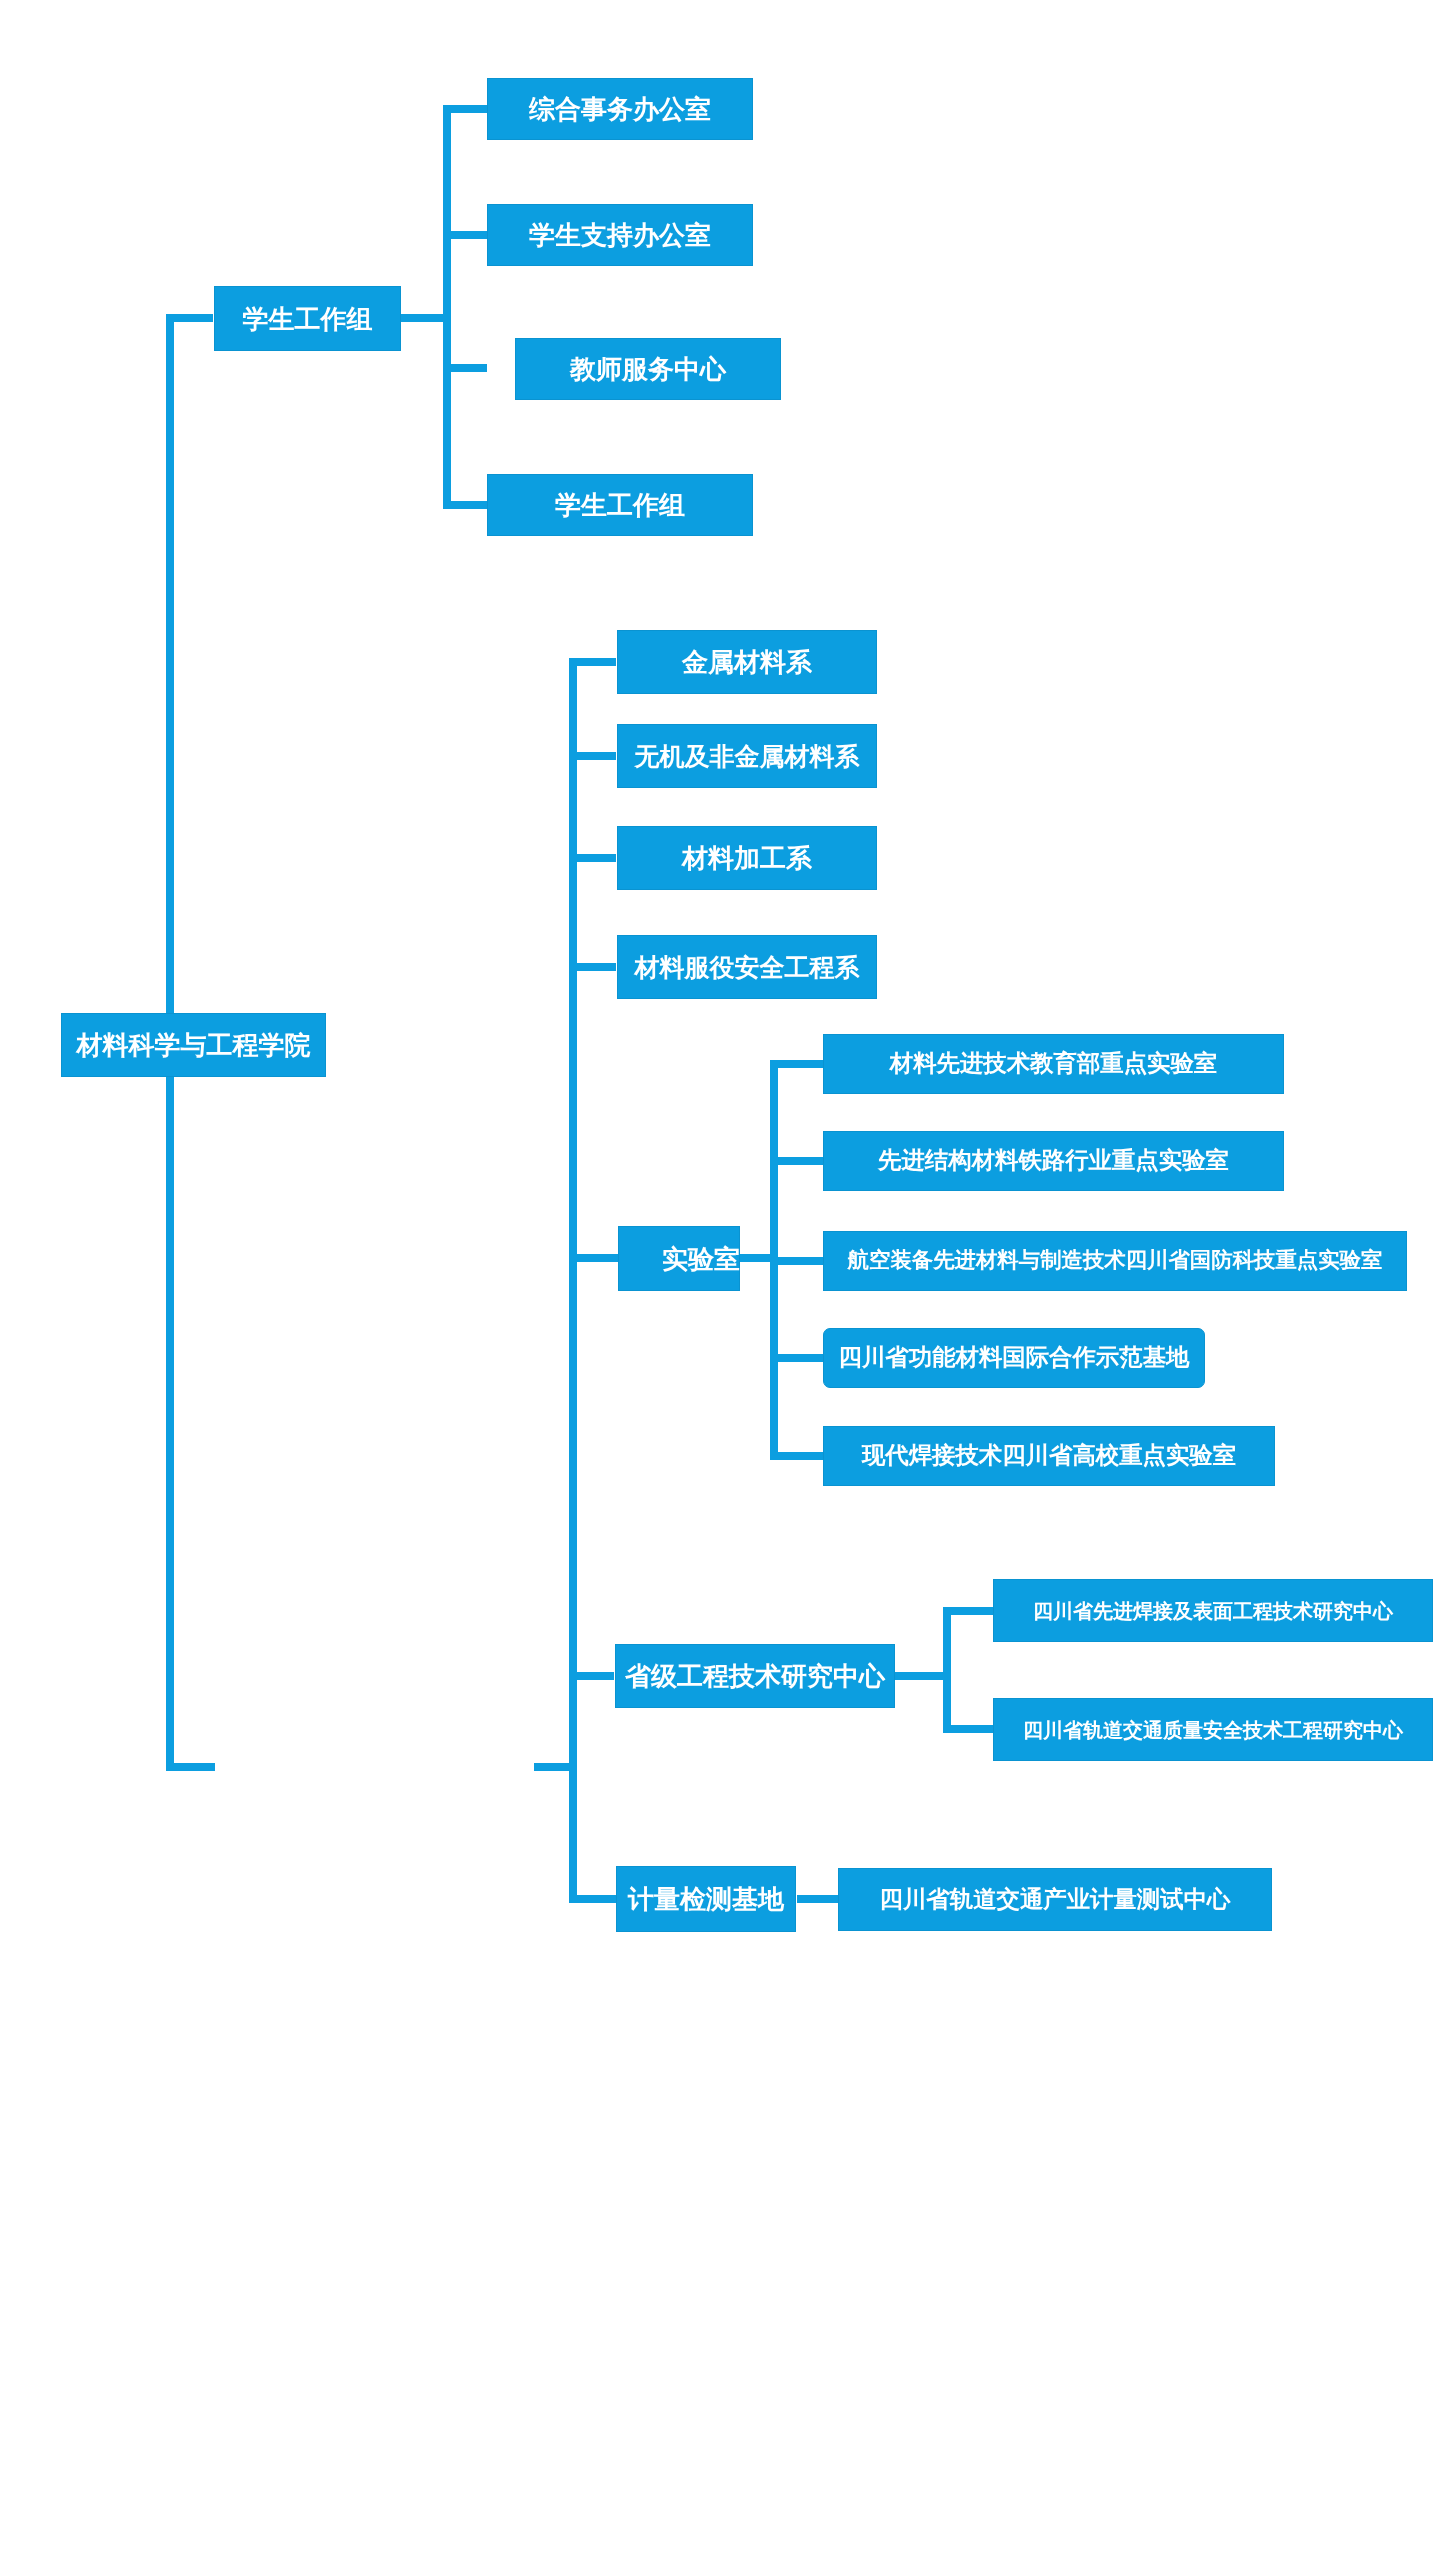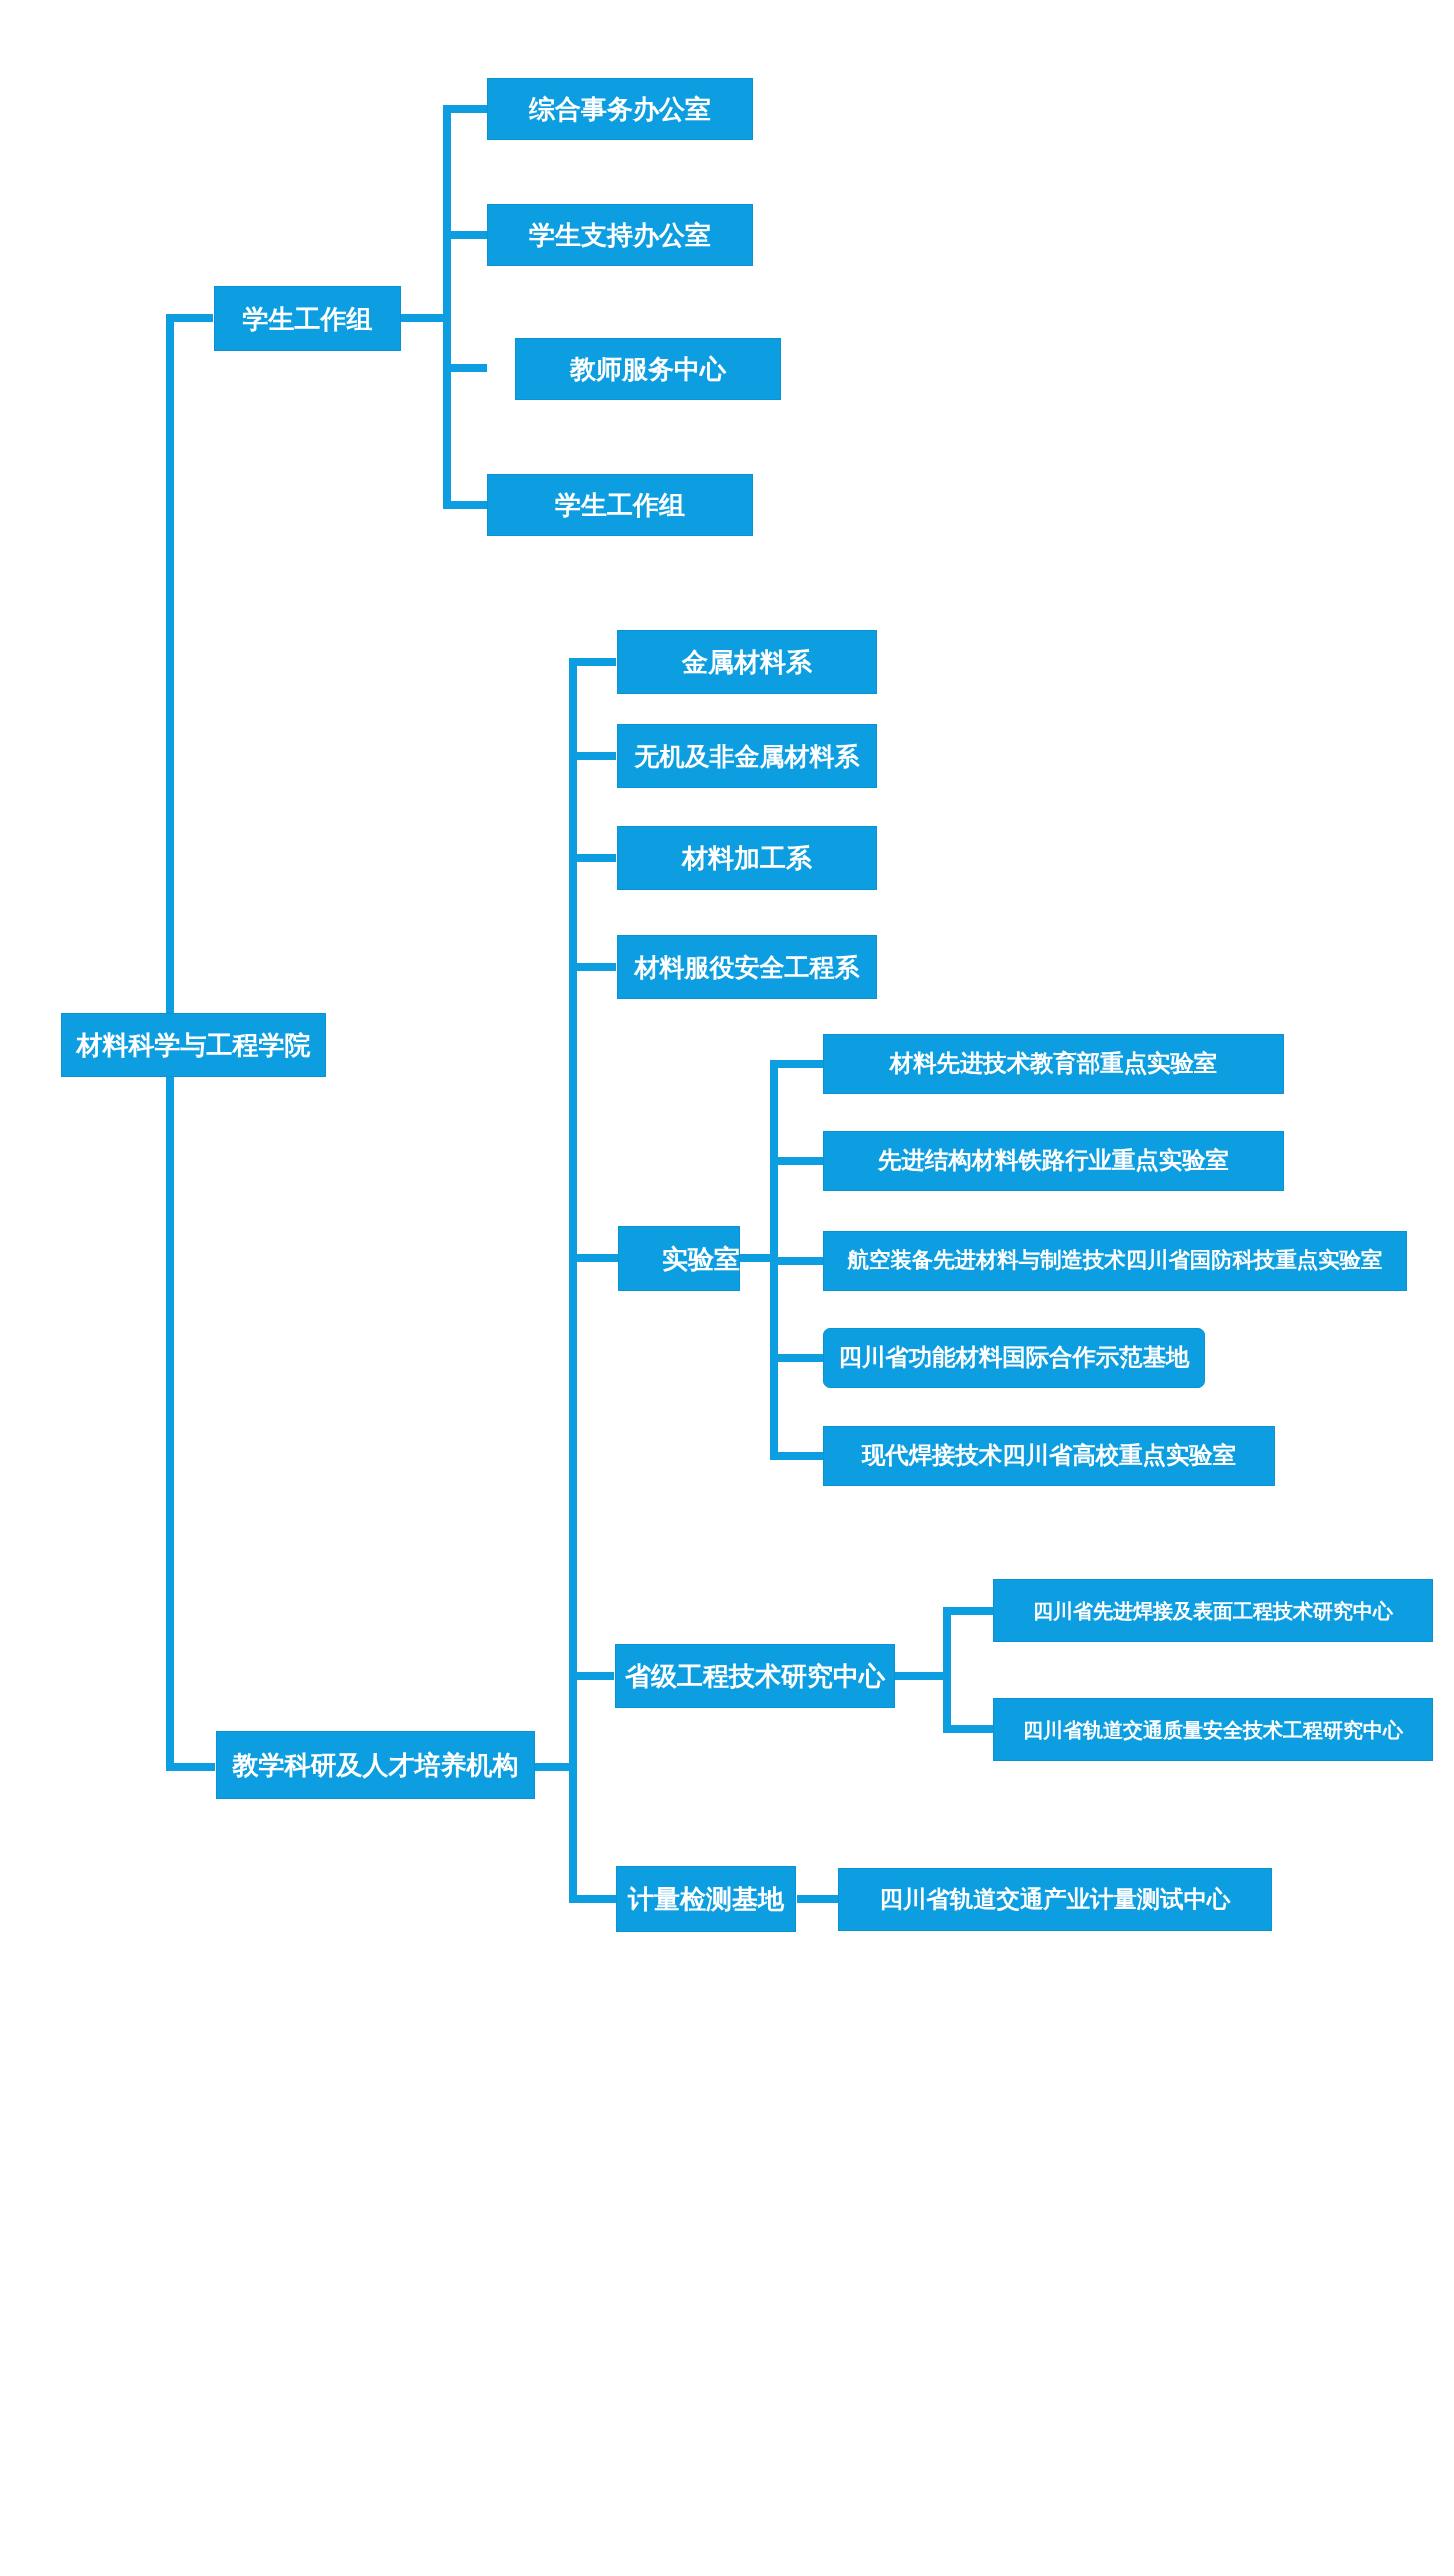--- a/index.html
+++ b/index.html
@@ -91,21 +91,20 @@
   <div class="conn" style="left:797px; top:1895px; width:42px; height:7.8px;"></div>
 
   <div class="node f40" style="left:19px; top:1013px; width:265px; height:64px;margin-left:42px;">材料科学与工程学院</div>
 
   <div class="node f40" style="left:214px; top:286px; width:187px; height:65px;">学生工作组</div>
   <div class="node f40" style="left:487px; top:78px; width:266px; height:62px;">综合事务办公室</div>
   <div class="node f40" style="left:487px; top:204px; width:266px; height:62px;">学生支持办公室</div>
   <div class="node f40" style="left:487px; top:338px; width:266px; height:62px;margin-left:28px;">教师服务中心</div>
   <div class="node f40" style="left:487px; top:474px; width:266px; height:62px;">学生工作组</div>
 
-  <div class="node f40" style="left:216px; top:1731px; width:319px; height:68px;">教学科研及人才培养机构</div>
 
   <div class="node f40" style="left:617px; top:630px; width:260px; height:64px;">金属材料系</div>
   <div class="node f38" style="left:617px; top:724px; width:260px; height:64px;">无机及非金属材料系</div>
   <div class="node f40" style="left:617px; top:826px; width:260px; height:64px;">材料加工系</div>
   <div class="node f38" style="left:617px; top:935px; width:260px; height:64px;">材料服役安全工程系</div>
 
   <div class="node f40" style="left:618px; top:1226px; width:122px; height:65px;padding-left:44px;">实验室</div>
   <div class="node f36" style="left:823px; top:1034px; width:461px; height:60px;">材料先进技术教育部重点实验室</div>
   <div class="node f36" style="left:823px; top:1131px; width:461px; height:60px;">先进结构材料铁路行业重点实验室</div>
   <div class="node f33" style="left:823px; top:1231px; width:584px; height:60px;">航空装备先进材料与制造技术四川省国防科技重点实验室</div>

